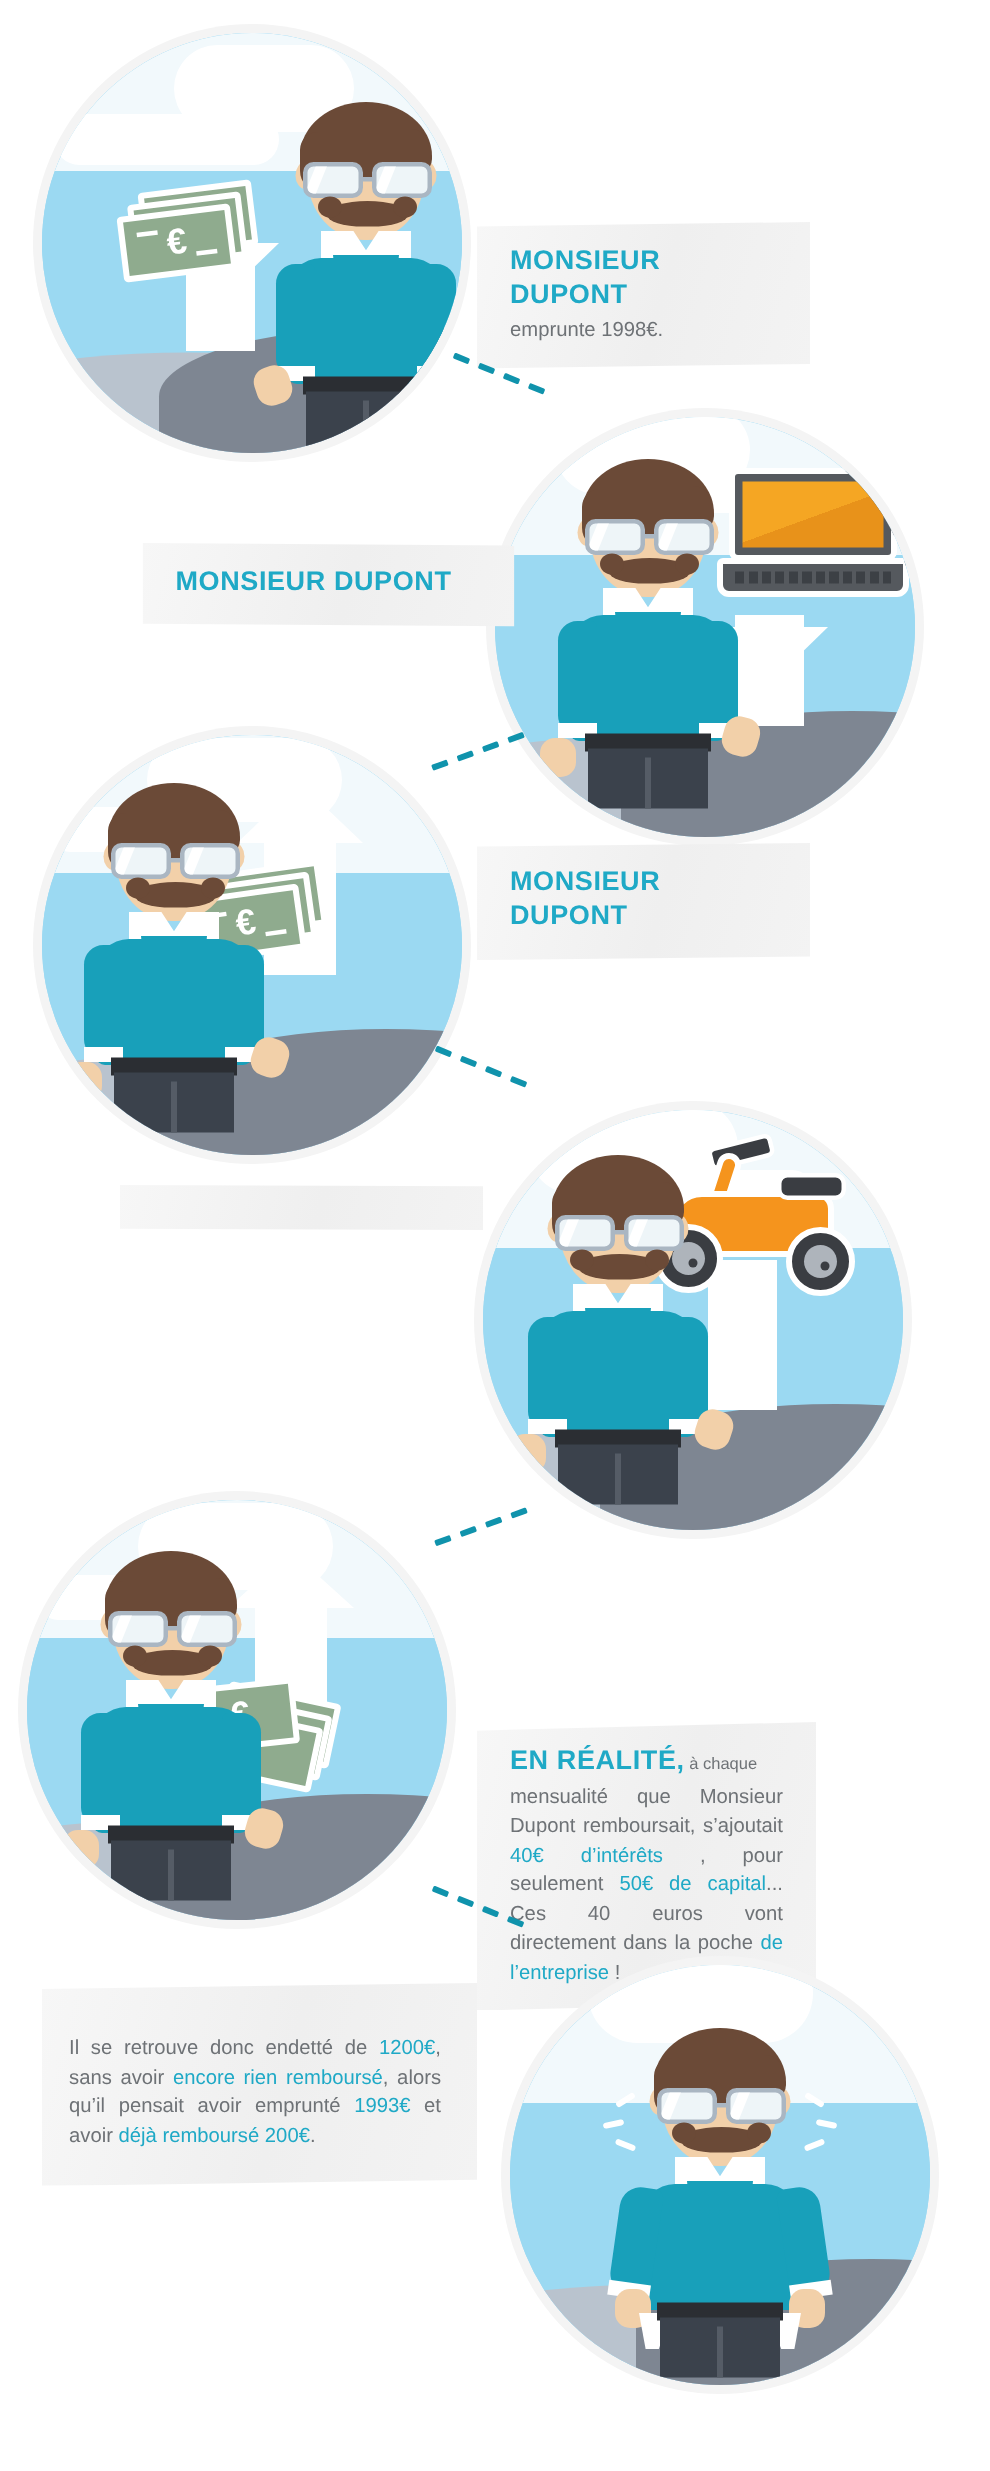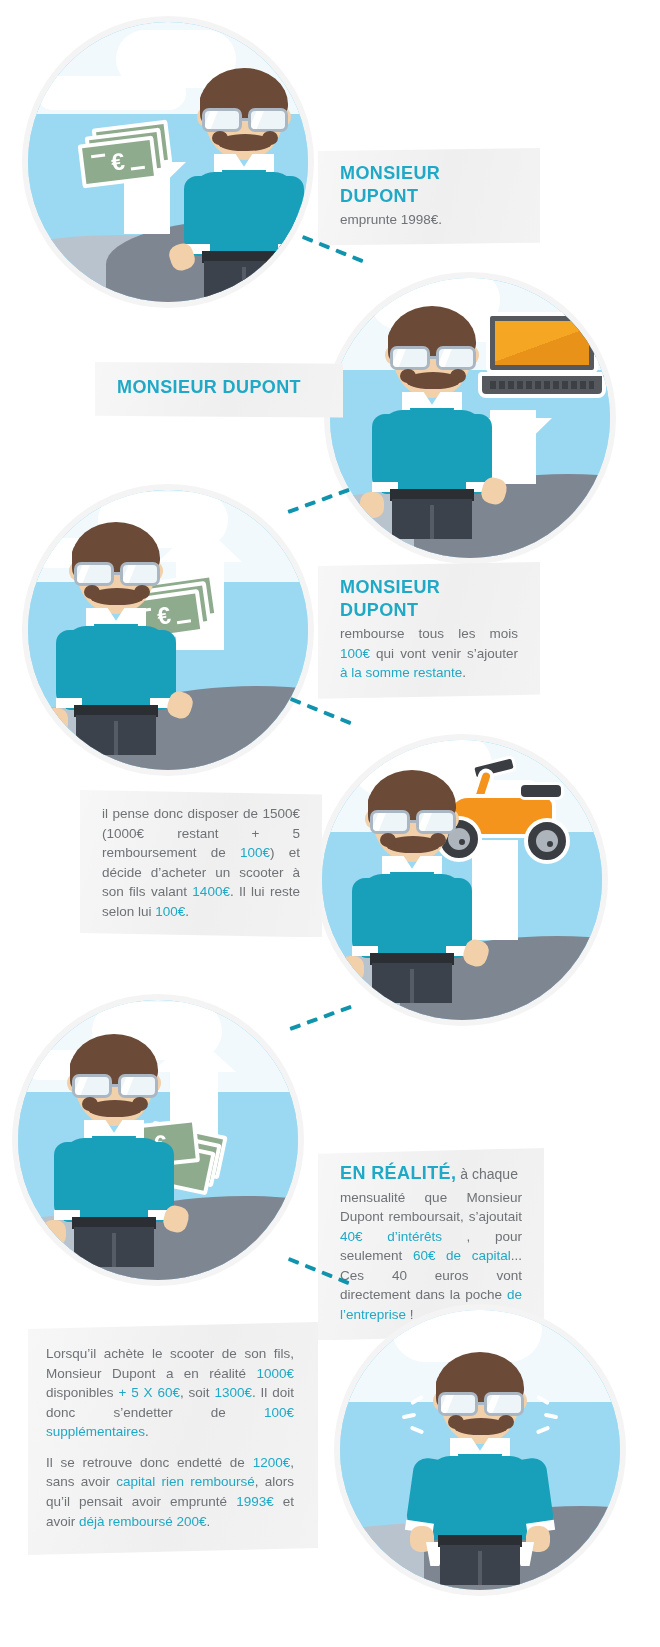--- a/index.html
+++ b/index.html
@@ -118,21 +118,21 @@
     position: absolute;
     background: linear-gradient(105deg,#f7f7f7 0%, #efefef 55%, #f3f3f3 100%);
     padding: 14px 22px 16px 22px;
   }
   .panel.skew-r { clip-path: polygon(0 3%, 100% 0, 100% 97%, 0 100%); }
   .panel.skew-l { clip-path: polygon(0 0, 100% 3%, 100% 100%, 0 97%); }
   .title {
     color:#1fa9c6; font-size:18px; font-weight:bold; letter-spacing:.4px;
     margin-bottom:3px; line-height:1.25;
   }
-  .title .rest { color:#6e7276; font-weight:normal; font-size:14px; letter-spacing:0; }
+  .title .rest { color:#6e7276; font-weight:normal; font-size:11px; letter-spacing:0; }
   .body { color:#6e7276; font-size:13.5px; line-height:1.45; text-align:justify; }
   .body.p2 { margin-top:11px; }
   .hl { color:#1fa9c6; }
 
   
   .dots { position:absolute; height:4px; }
   .dots span {
     position:absolute; top:0; width:11px; height:4px; background:#1093ac; border-radius:1px;
   }
 </style>
@@ -310,21 +310,20 @@
         </div>
       <div class="hand" style="left:-6px; top:186px;"></div>
       <div class="hand" style="right:-10px; top:170px; transform:rotate(18deg);"></div>
       <div class="belt"></div>
         <div class="legs"></div>
     </div>
   </div>
 
   <div class="panel skew-r" style="left:318px; top:562px; width:222px;">
     <div class="title">MONSIEUR DUPONT</div>
-    <div class="body">rembourse tous les mois <span class="hl">100€</span> qui vont venir s’ajouter <span class="hl">à la somme restante</span>.</div>
   </div>
 
   <div class="dots" style="left:288px; top:710px; width:70px; transform:rotate(22deg);">
     <span style="left:0;"></span>
       <span style="left:18px;"></span>
       <span style="left:36px;"></span>
       <span style="left:54px;"></span>
   </div>
 
   <div class="scene" style="left:322px; top:740px;">
@@ -375,21 +374,20 @@
           <div class="cuff" style="bottom:-2px;"></div>
         </div>
       <div class="hand" style="left:-6px; top:186px;"></div>
       <div class="hand" style="right:-10px; top:170px; transform:rotate(18deg);"></div>
       <div class="belt"></div>
         <div class="legs"></div>
     </div>
   </div>
 
   <div class="panel skew-l" style="left:80px; top:790px; width:242px;">
-    <div class="body">il pense donc disposer de 1500€ (1000€ restant + 5 remboursement de <span class="hl">100€</span>) et décide d’acheter un scooter à son fils valant <span class="hl">1400€</span>. Il lui reste selon lui <span class="hl">100€</span>.</div>
   </div>
 
   <div class="dots" style="left:288px; top:1015px; width:70px; transform:rotate(-20deg);">
     <span style="left:0;"></span>
       <span style="left:18px;"></span>
       <span style="left:36px;"></span>
       <span style="left:54px;"></span>
   </div>
 
   <div class="scene" style="left:18px; top:1000px;">
@@ -435,21 +433,21 @@
         </div>
       <div class="hand" style="left:-6px; top:186px;"></div>
       <div class="hand" style="right:-8px; top:172px; transform:rotate(16deg);"></div>
       <div class="belt"></div>
         <div class="legs"></div>
     </div>
   </div>
 
   <div class="panel skew-r" style="left:318px; top:1148px; width:226px;">
     <div class="title"><span>EN RÉALITÉ,</span><span class="rest"> à chaque</span></div>
-    <div class="body">mensualité que Monsieur Dupont remboursait, s’ajoutait <span class="hl">40€ d’intérêts</span> , pour seulement <span class="hl">60€ de capital</span>... Ces 40 euros vont directement dans la poche <span class="hl">de l’entreprise</span> !</div>
+    <div class="body">mensualité que Monsieur Dupont remboursait, s’ajoutait <span class="hl">40€ d’intérêts</span> , pour seulement <span class="hl">50€ de capital</span>... Ces 40 euros vont directement dans la poche <span class="hl">de l’entreprise</span> !</div>
   </div>
 
   <div class="dots" style="left:286px; top:1270px; width:70px; transform:rotate(22deg);">
     <span style="left:0;"></span>
       <span style="left:18px;"></span>
       <span style="left:36px;"></span>
       <span style="left:54px;"></span>
   </div>
 
   <div class="scene" style="left:340px; top:1310px;">
@@ -492,17 +490,16 @@
       <div class="hand" style="left:-4px; top:174px;"></div>
       <div class="hand" style="right:-4px; top:174px;"></div>
       <div class="arrow-wh" style="left:12px; top:190px; width:22px; height:24px; clip-path:polygon(0 0,100% 0,60% 100%,20% 100%); background:#fff;"></div>
       <div class="arrow-wh" style="right:12px; top:190px; width:22px; height:24px; clip-path:polygon(0 0,100% 0,80% 100%,40% 100%); background:#fff;"></div>
       <div class="belt"></div>
         <div class="legs"></div>
     </div>
   </div>
 
   <div class="panel skew-r" style="left:28px; top:1322px; width:290px; padding:22px 24px 24px 18px;">
-    <div class="body">Lorsqu’il achète le scooter de son fils, Monsieur Dupont a en réalité <span class="hl">1000€</span> disponibles <span class="hl">+ 5 X 60€</span>, soit <span class="hl">1300€</span>. Il doit donc s’endetter de <span class="hl">100€ supplémentaires</span>.</div>
-    <div class="body p2">Il se retrouve donc endetté de <span class="hl">1200€</span>, sans avoir <span class="hl">capital rien remboursé</span>, alors qu’il pensait avoir emprunté <span class="hl">1993€</span> et avoir <span class="hl">déjà remboursé 200€</span>.</div>
+    <div class="body p2">Il se retrouve donc endetté de <span class="hl">1200€</span>, sans avoir <span class="hl">encore rien remboursé</span>, alors qu’il pensait avoir emprunté <span class="hl">1993€</span> et avoir <span class="hl">déjà remboursé 200€</span>.</div>
   </div>
 
 </div>
 
 </body></html>

